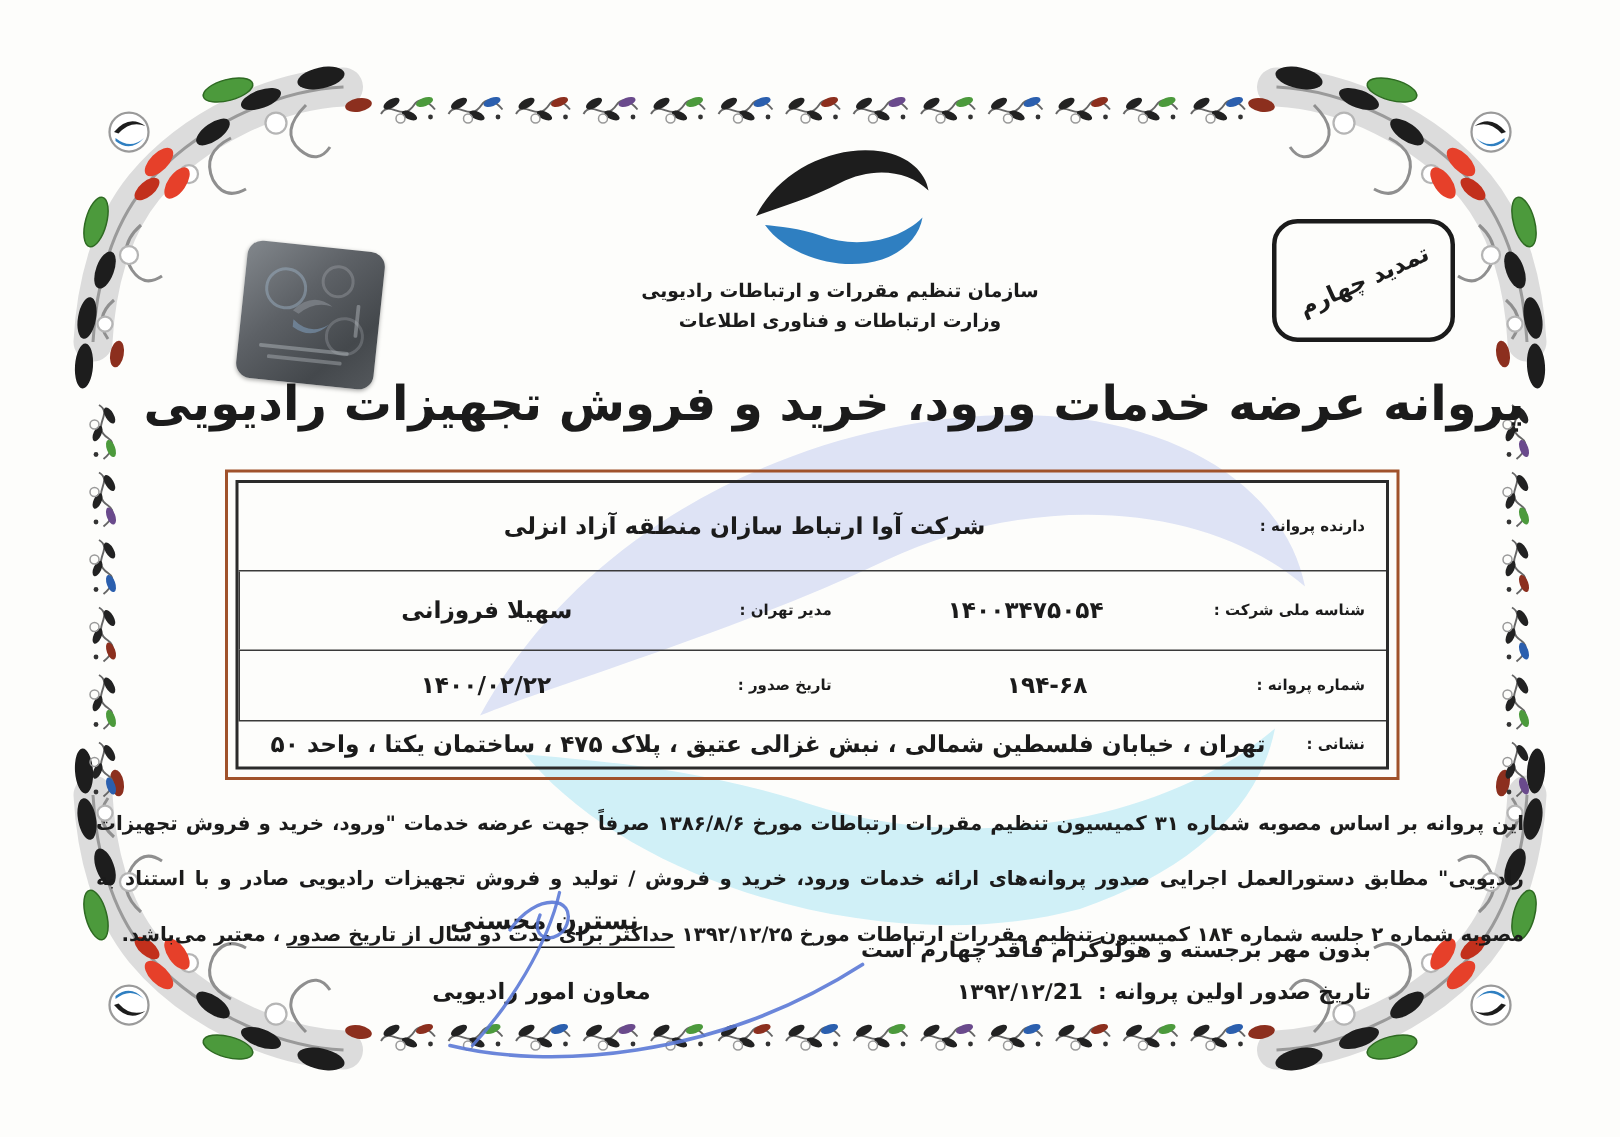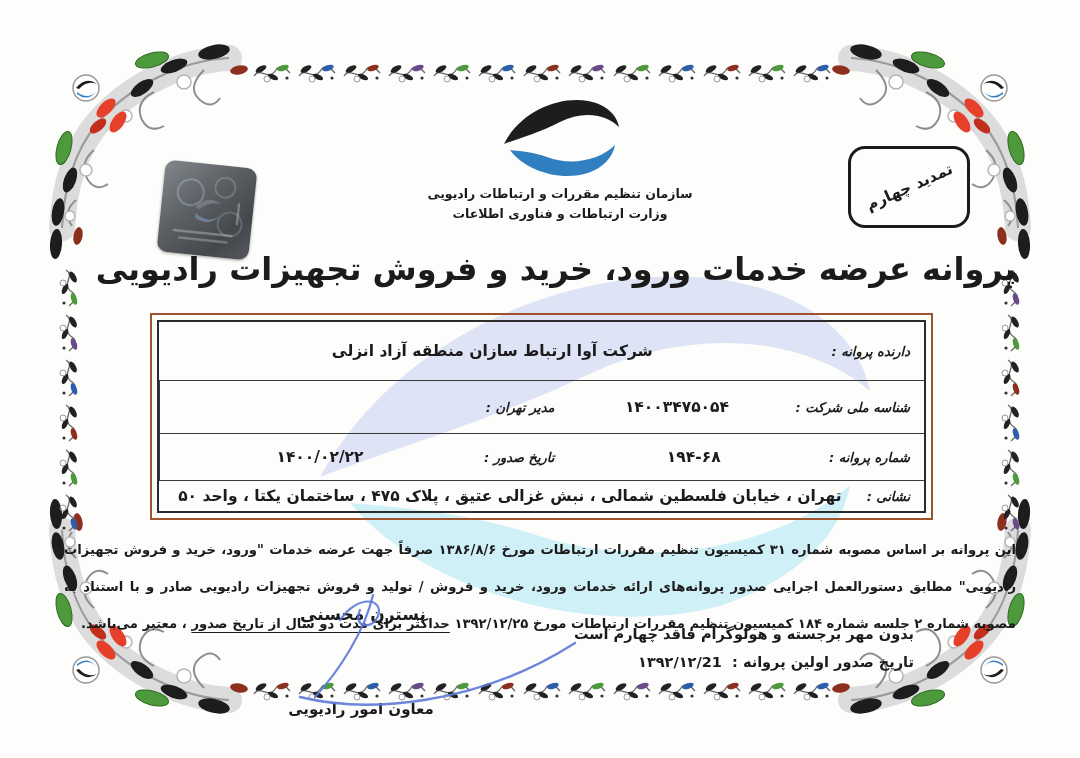--- a/index.html
+++ b/index.html
@@ -46,39 +46,39 @@
     left:150px;top:313px;width:783px;height:207px;z-index:2;
     border:2.5px solid #a0522b;padding:5px;box-sizing:border-box;
   }
   .table-inner{
     border:2px solid #2b2b2b;height:100%;box-sizing:border-box;
     display:flex;flex-direction:column;
   }
   .trow{display:flex;align-items:center;}
   .trow + .trow{border-top:1.5px solid #3a3a3a;}
   .r1{height:58px;} .r2{height:52px;} .r3{height:46px;} .r4{flex:1;}
-  .tlabel{font-size:13px;font-weight:bold;padding:0 14px 0 6px;white-space:nowrap;font-style:italic;}
+  .tlabel{font-size:10px;font-weight:bold;padding:0 14px 0 6px;white-space:nowrap;}
   .tvalue{flex:1;text-align:center;font-size:15.5px;font-weight:bold;}
   .half{display:flex;align-items:center;height:100%;box-sizing:border-box;}
   .h-right{width:47%;}
   .h-left{width:53%;border-left:1.5px solid #3a3a3a;}
   .h-left .tlabel{padding:0 10px 0 4px;}
 
   
   .legal{
     left:64px;top:531px;width:952px;z-index:2;
     font-size:13.2px;font-weight:bold;line-height:37px;text-align:justify;
   }
   .legal .ul{text-decoration:underline;text-underline-offset:4px;}
 
   
   .sig-name{left:278px;top:604px;width:170px;text-align:center;z-index:2;
     font-size:17px;font-weight:bold;}
   .sig-role{left:266px;top:652px;width:190px;text-align:center;z-index:2;
-    font-size:15px;font-weight:bold;margin-top:48px;}
+    font-size:15px;font-weight:bold;}
   .sig-ink{left:245px;top:575px;width:350px;height:140px;z-index:3;}
   .notes{right:166px;top:620px;width:290px;text-align:right;z-index:2;
     font-size:14.5px;font-weight:bold;line-height:28px;}
   .notes .nline{white-space:nowrap;}
 </style>
 </head>
 <body>
 
 <div class="page">
 
@@ -211,20 +211,21 @@
         <div class="tvalue">شرکت آوا ارتباط سازان منطقه آزاد انزلی</div>
       </div>
 
       <div class="trow r2">
         <div class="half h-right">
           <div class="tlabel">شناسه ملی شرکت :</div>
           <div class="tvalue">۱۴۰۰۳۴۷۵۰۵۴</div>
         </div>
         <div class="half h-left">
           <div class="tlabel">مدیر تهران :</div>
+          <div class="tvalue">سهیلا فروزانی</div>
         </div>
       </div>
 
       <div class="trow r3">
         <div class="half h-right">
           <div class="tlabel">شماره پروانه :</div>
           <div class="tvalue">۱۹۴-۶۸</div>
         </div>
         <div class="half h-left">
           <div class="tlabel">تاریخ صدور :</div>

